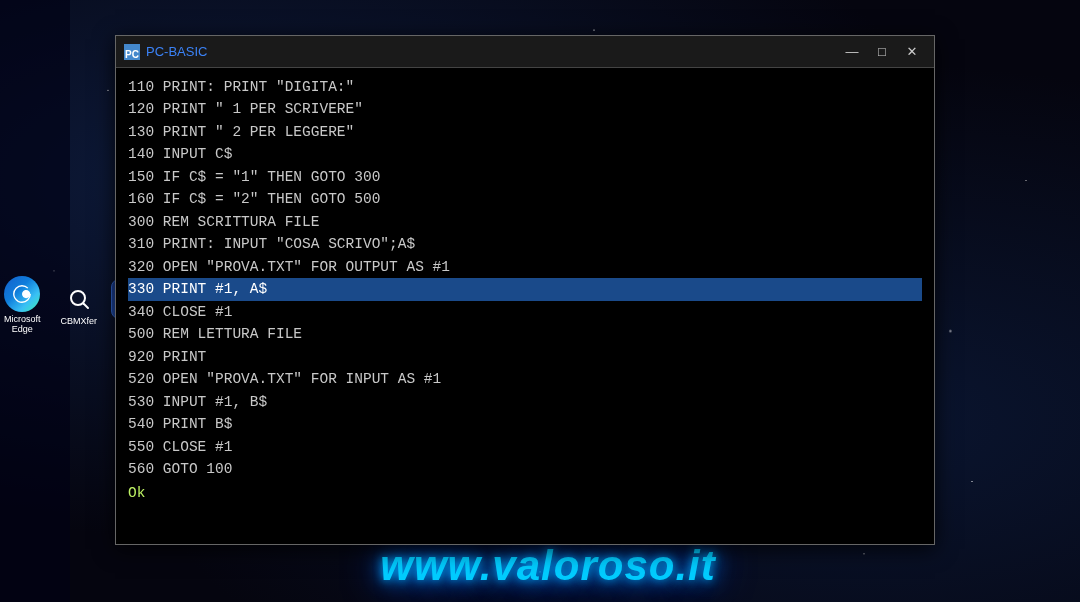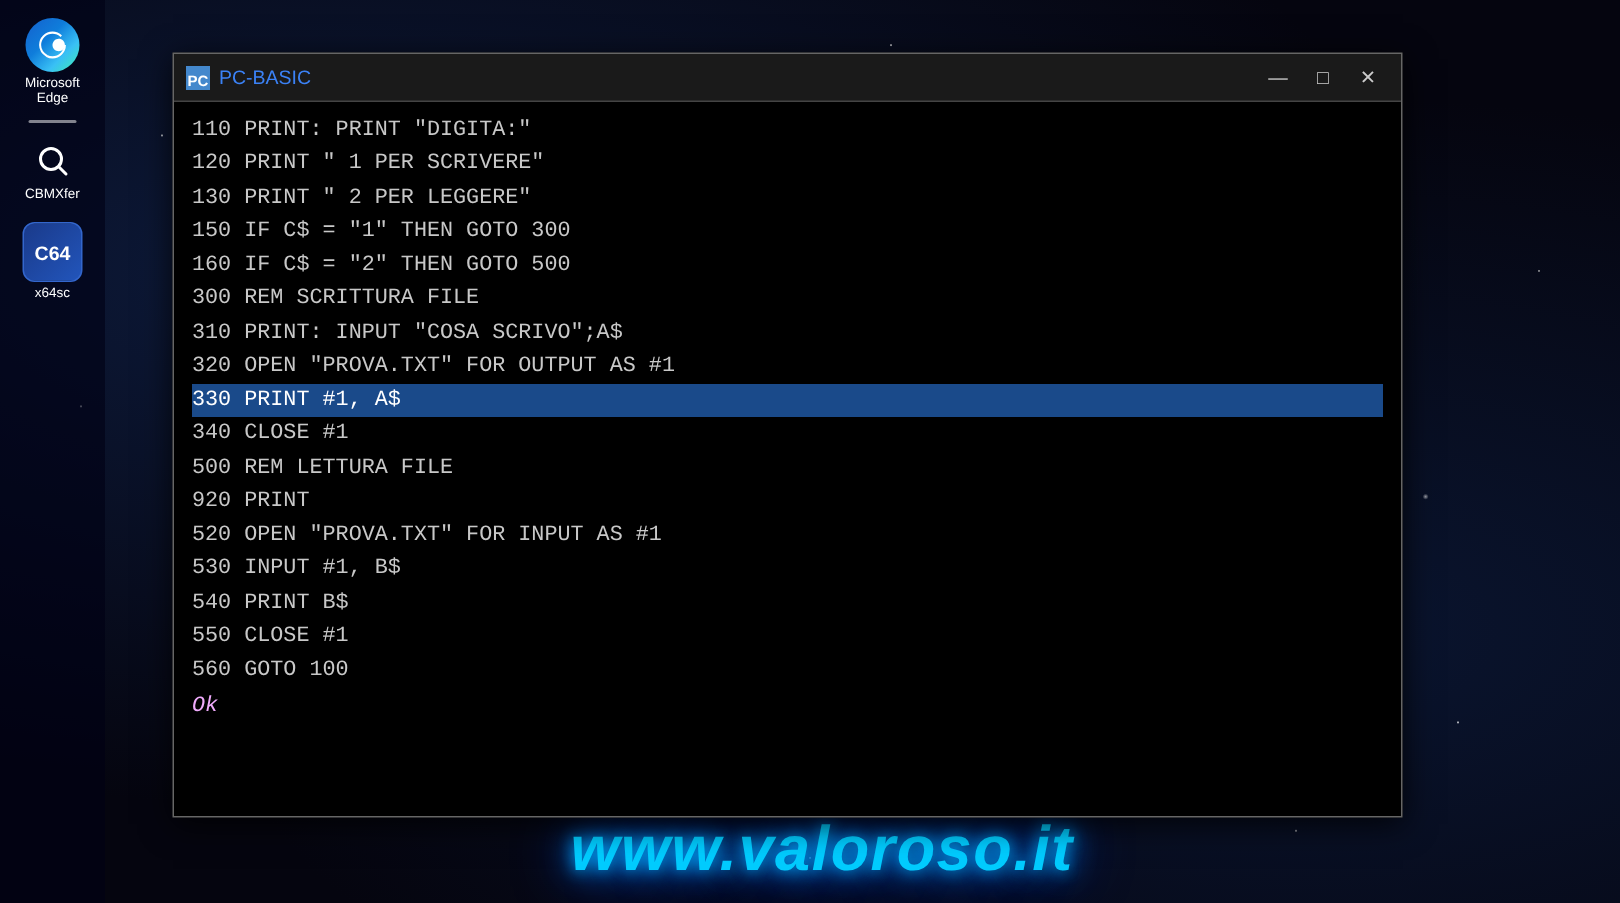--- a/index.html
+++ b/index.html
@@ -55,21 +55,21 @@
 
     
     .sidebar {
       position: absolute;
       left: 0;
       top: 0;
       width: 70px;
       height: 100%;
       background: rgba(0,0,20,0.6);
       display: flex;
-      flex-direction: column;
+      flex-direction: row;
       align-items: center;
       padding-top: 8px;
       gap: 6px;
       z-index: 10;
     }
 
     .sidebar-icon {
       display: flex;
       flex-direction: column;
       align-items: center;
@@ -210,23 +210,22 @@
       display: flex;
       white-space: pre;
     }
 
     .code-line.highlighted {
       background: #1a4a8a;
       color: #fff;
     }
 
     .ok-line {
-      color: #f0abfc;
+      color: #bef264;
       margin-top: 2px;
-      font-style: italic;
     }
 
     
     .watermark {
       position: absolute;
       bottom: 12px;
       left: 16px;
       right: 0;
       text-align: center;
       font-size: 42px;
@@ -290,20 +289,21 @@
       <button class="win-btn">—</button>
       <button class="win-btn">□</button>
       <button class="win-btn close">✕</button>
     </div>
   </div>
 
   <div class="window-content" id="code-content">
   <div class="code-line">110 PRINT: PRINT "DIGITA:"</div>
       <div class="code-line">120 PRINT " 1 PER SCRIVERE"</div>
       <div class="code-line">130 PRINT " 2 PER LEGGERE"</div>
+      <div class="code-line">140 INPUT C$</div>
       <div class="code-line">150 IF C$ = "1" THEN GOTO 300</div>
       <div class="code-line">160 IF C$ = "2" THEN GOTO 500</div>
       <div class="code-line"></div>
       <div class="code-line">300 REM SCRITTURA FILE</div>
       <div class="code-line">310 PRINT: INPUT "COSA SCRIVO";A$</div>
       <div class="code-line">320 OPEN "PROVA.TXT" FOR OUTPUT AS #1</div>
       <div class="code-line highlighted">330 PRINT #1, A$</div>
       <div class="code-line">340 CLOSE #1</div>
       <div class="code-line"></div>
       <div class="code-line">500 REM LETTURA FILE</div>

